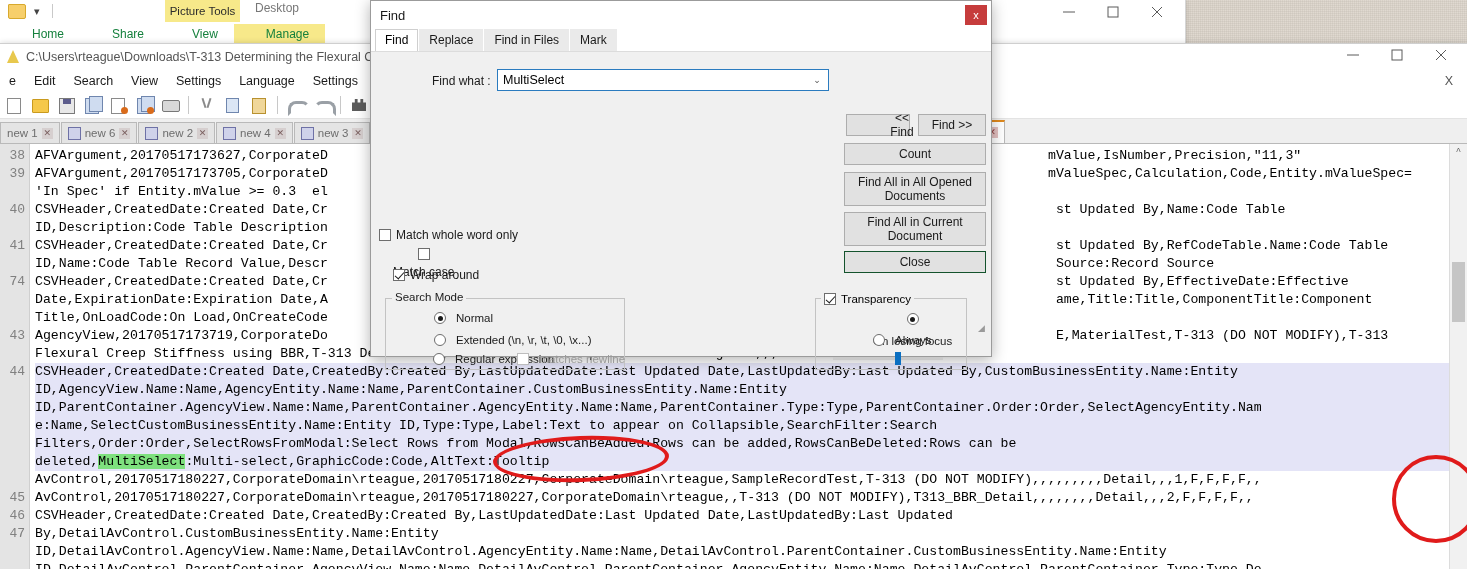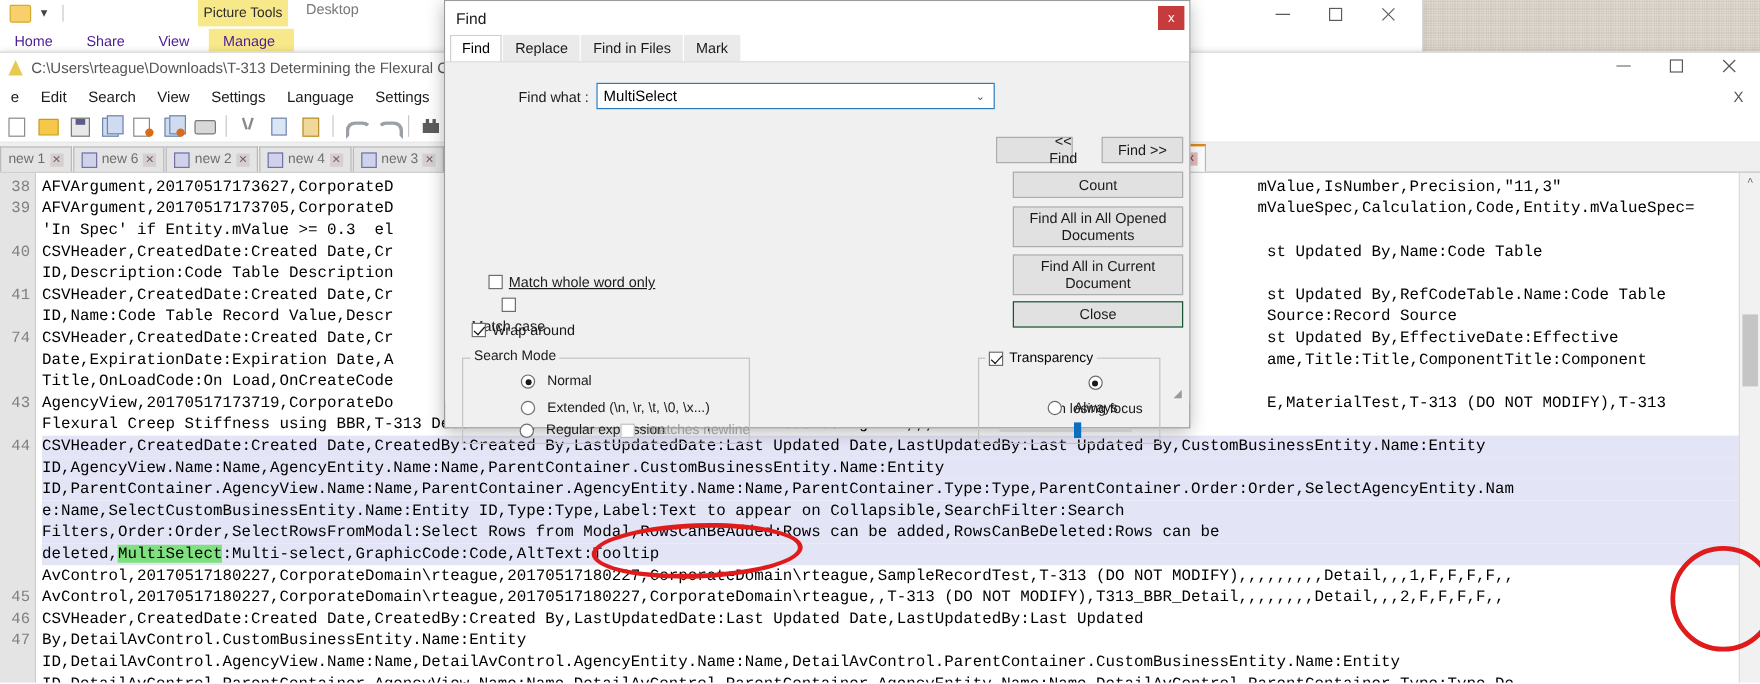--- a/index.html
+++ b/index.html
@@ -32,21 +32,21 @@
   .expl-qat{position:absolute;left:0;top:0;height:22px;width:120px;display:flex;align-items:center;}
   .qat-folder{width:16px;height:13px;margin-left:8px;background:#f7cf6b;border:1px solid #d8a92d;border-radius:1px 2px 2px 2px;}
   .qat-sep{width:1px;height:14px;background:#c9c9c9;margin-left:12px;}
   .qat-caret{font-size:11px;color:#444;margin-left:8px;line-height:1;}
   .expl-ctxtab{
     position:absolute;left:165px;top:0px;width:75px;height:22px;background:#f7e98a;
     display:flex;align-items:center;justify-content:center;font-size:11.5px;color:#2b2b2b;
   }
   .expl-desktop-lbl{position:absolute;left:255px;top:1px;font-size:12px;color:#777;}
   .expl-tabs{position:absolute;left:0;top:22px;height:24px;width:100%;display:flex;align-items:flex-end;}
-  .expl-tab{font-size:12px;color:#4c1d95;padding:3px 16px 5px 12px;}
+  .expl-tab{font-size:12px;color:#15803d;padding:3px 16px 5px 32px;}
   .expl-tab.active{background:#ffffff;}
   .expl-tab.ctx{background:#f7e98a;}
   .expl-wbtns{position:absolute;right:6px;top:1px;display:flex;gap:0px;}
   .wbtn{width:44px;height:22px;display:flex;align-items:center;justify-content:center;color:#5a5a5a;font-size:13px;}
   .wbtn svg{display:block;}
 
   
   #npp{
     position:absolute;left:0;top:43px;width:1467px;height:527px;
     background:#ffffff;border:1px solid #cfcfcf;border-left:none;
@@ -141,31 +141,31 @@
     position:absolute;left:126px;top:17px;width:332px;height:22px;background:#fff;border:1px solid #2a7bbf;
     box-sizing:border-box;display:flex;align-items:center;
   }
   #fd-findwhat .val{font-size:12.5px;color:#000;padding-left:5px;flex:1;}
   #fd-findwhat .cv{width:22px;text-align:center;font-size:9px;color:#555;}
 
   .fd-btn{
     position:absolute;background:#e1e1e1;border:1px solid #adadad;font-size:12px;color:#1a1a1a;
     display:flex;align-items:center;justify-content:center;text-align:center;box-sizing:border-box;line-height:14px;
   }
-  #btn-findprev{left:459px;top:62px;width:64px;height:22px;padding-left:48px;}
+  #btn-findprev{left:475px;top:62px;width:64px;height:22px;padding-left:48px;}
   #btn-findnext{left:547px;top:62px;width:68px;height:22px;}
   #btn-count{left:473px;top:91px;width:142px;height:22px;}
   #btn-findall-opened{left:473px;top:120px;width:142px;height:34px;}
   #btn-findall-current{left:473px;top:160px;width:142px;height:34px;}
   #btn-close{left:473px;top:199px;width:142px;height:22px;border:1px solid #14532d;background:#e1e1e1;}
 
   .cbrow{position:absolute;display:flex;align-items:center;gap:5px;font-size:12px;color:#1a1a1a;}
   .cb{width:12px;height:12px;background:#fff;border:1px solid #6d6d6d;position:relative;box-sizing:border-box;}
   .cb.on:after{content:"";position:absolute;left:3px;top:0px;width:4px;height:8px;border:solid #1a1a1a;border-width:0 1.6px 1.6px 0;transform:rotate(42deg);}
-  #cb-whole{left:36px;top:176px;text-decoration:underline;}
+  #cb-whole{left:8px;top:176px;}
   #cb-case{left:22px;top:196px;flex-direction:column;}
   #cb-wrap{left:22px;top:216px;}
 
   #grp-searchmode{
     position:absolute;left:14px;top:246px;width:240px;height:72px;border:1px solid #c3c3c3;box-sizing:border-box;
   }
   #grp-searchmode .legend{position:absolute;left:6px;top:-8px;background:#f0f0f0;padding:0 3px;font-size:11.5px;color:#1a1a1a;}
   #grp-transparency{
     position:absolute;left:444px;top:246px;width:152px;height:72px;border:1px solid #c3c3c3;box-sizing:border-box;
   }

